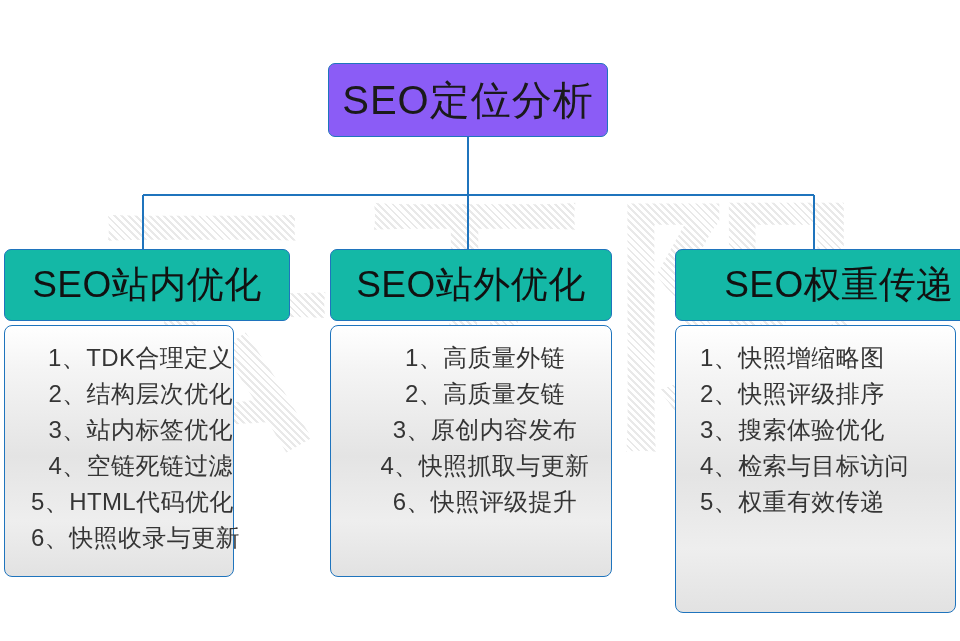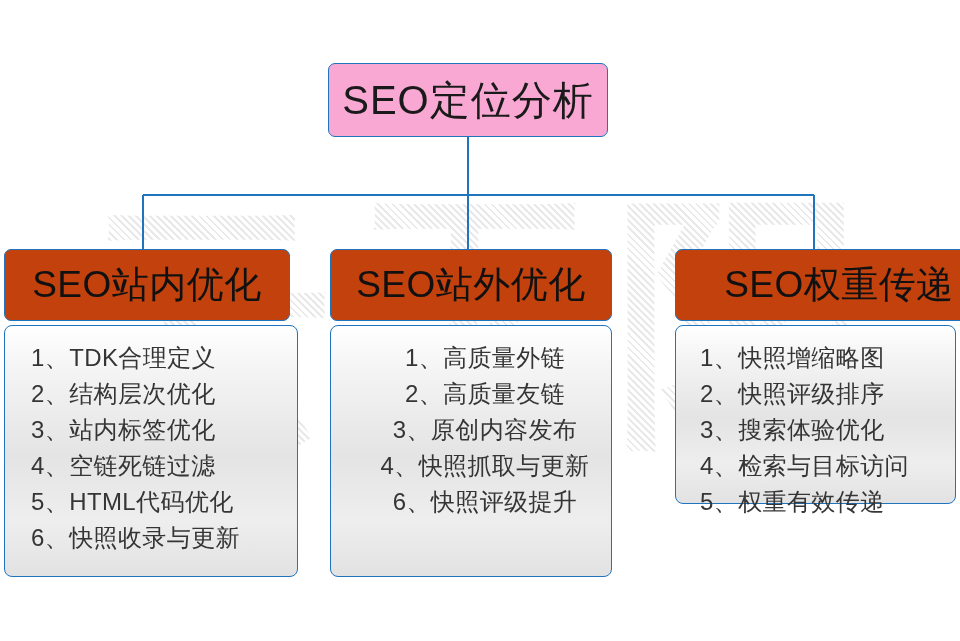--- a/index.html
+++ b/index.html
@@ -59,21 +59,21 @@
   
   .title-box {
     position: absolute;
     left: 328px;
     top: 63px;
     width: 280px;
     height: 74px;
     box-sizing: border-box;
     border: 1.6px solid #1f74bd;
     border-radius: 7px;
-    background: #f9a8d4;
+    background: #8b5cf6;
     display: flex;
     align-items: center;
     justify-content: center;
     z-index: 3;
   }
   .title-box .title-text {
     font-size: 40px;
     color: #1a1a1a;
     letter-spacing: 1px;
     white-space: nowrap;
@@ -82,21 +82,21 @@
   
   .column {
     position: absolute;
     z-index: 3;
   }
   .col-header {
     box-sizing: border-box;
     height: 72px;
     border: 1.6px solid #1f74bd;
     border-radius: 7px;
-    background: #c2410c;
+    background: #14b8a6;
     display: flex;
     align-items: center;
     justify-content: center;
   }
   .col-header .header-text {
     font-size: 37px;
     color: #111111;
     white-space: nowrap;
     letter-spacing: 0.5px;
   }
@@ -123,30 +123,30 @@
     line-height: 36px;
     color: #353535;
     white-space: nowrap;
     padding-left: 26px;
     letter-spacing: 0.4px;
   }
 
   
   #col-1 { left: 4px;   top: 249px; width: 286px; }
   #col-1 .col-header { width: 286px; }
-  #col-1 .col-body   { width: 294px; height: 252px; }
+  #col-1 .col-body   { width: 230px; height: 252px; text-align: right; }
 
   #col-2 { left: 330px; top: 249px; width: 282px; }
   #col-2 .col-header { width: 282px; }
   #col-2 .col-body   { width: 282px; height: 252px; }
   #col-2 .item-list li { padding-left: 28px; text-align: center; }
 
   #col-3 { left: 675px; top: 249px; width: 281px; }
   #col-3 .col-header { width: 328px; }
-  #col-3 .col-body   { width: 281px; height: 179px; }
+  #col-3 .col-body   { width: 281px; height: 288px; }
   #col-3 .item-list li { padding-left: 24px; }
 </style>
 </head>
 <body>
 
 <div id="canvas">
 
   <div class="watermark">云无限</div>
 
   <svg class="connector-layer" viewBox="0 0 960 641" width="960" height="641">

